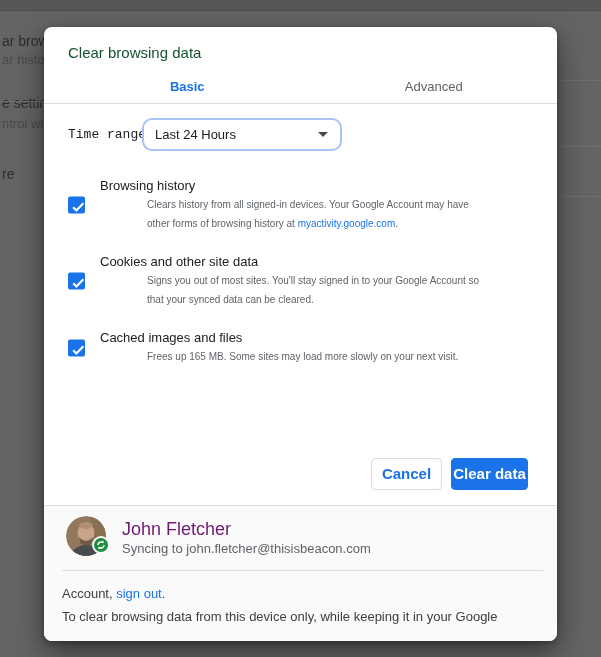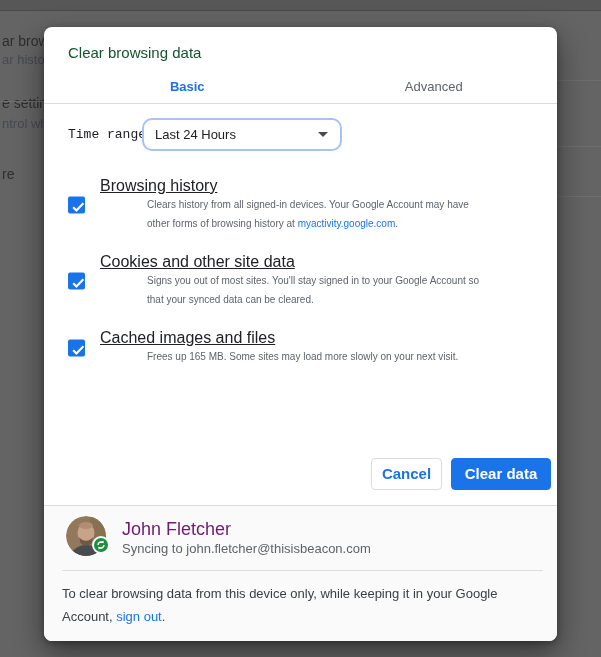--- a/index.html
+++ b/index.html
@@ -33,27 +33,27 @@
   .select{position:absolute;left:98px;top:0;width:200px;height:33px;border:2px solid #a6c3f4;border-radius:10px;background:#fff;cursor:pointer;}
   .select .val{position:absolute;left:11px;top:0;height:29px;line-height:29px;font-size:13px;color:#202124;}
   .caret{position:absolute;right:12px;top:12px;width:0;height:0;border-left:5px solid transparent;border-right:5px solid transparent;border-top:5px solid #474b4f;}
 
   .opt{position:absolute;left:24px;width:465px;padding-left:32px;}
   .opt1{top:149px;height:58px}.opt2{top:225px;height:58px}.opt3{top:301px;height:39px}
   .cb{position:absolute;left:0;top:50%;transform:translateY(-50%);width:17px;height:17px;border-radius:2px;background:#fff;border:2px solid #5f6368;cursor:pointer;}
   .cb.checked{background:var(--checkbox,#1a73e8);border-color:var(--checkbox,#1a73e8);}
   .cb svg{position:absolute;left:0;top:0;display:none;}
   .cb.checked svg{display:block;}
-  .opt-label{font-size:16px;line-height:19px;color:#202124;text-decoration:underline;}
+  .opt-label{font-size:13px;line-height:19px;color:#202124;}
   .opt-desc{font-size:10px;line-height:19px;color:#5f6368;white-space:nowrap;margin-left:47px;}
   a.lnk{color:var(--link,#1a73e8);text-decoration:none;cursor:pointer;}
 
   .btn{position:absolute;top:431px;height:32px;border-radius:4px;font-size:15px;font-weight:600;text-align:center;line-height:30px;cursor:pointer;}
   .btn-cancel{left:327px;width:71px;background:#fff;border:1px solid #dadce0;color:var(--accent,#1a73e8);}
-  .btn-confirm{left:407px;width:100px;background:var(--accent,#1a73e8);border:1px solid var(--accent,#1a73e8);color:#fff;}
+  .btn-confirm{left:407px;width:77px;background:var(--accent,#1a73e8);border:1px solid var(--accent,#1a73e8);color:#fff;}
 
   .footer{position:absolute;left:0;top:478px;width:513px;height:136px;background:#fafafa;border-top:1px solid #dadce0;}
   .avatar{position:absolute;left:22px;top:10px;width:40px;height:40px;border-radius:50%;overflow:hidden;}
   .badge{position:absolute;left:48px;top:30px;width:18px;height:18px;border-radius:50%;background:var(--badge,#1e8e3e);border:2px solid #fafafa;}
   .p-name{position:absolute;left:78px;top:13px;font-size:18px;line-height:20px;color:#701a75;}
   .p-sync{position:absolute;left:78px;top:33px;font-size:13px;line-height:20px;color:#5f6368;}
   .inner-div{position:absolute;left:18px;right:14px;top:64px;height:1px;background:#dadce0;}
   .f-text{position:absolute;left:18px;top:76px;font-size:13px;line-height:23px;color:#3c4043;white-space:nowrap;}
 </style>
 </head>
@@ -149,19 +149,19 @@
             <path d="M10 7a3 3 0 0 1-5 2.2"></path>
           </g>
           <path d="M9.4 2.4l0.3 2.8-2.6-1z" fill="#fff"></path>
           <path d="M4.6 11.6l-0.3-2.8 2.6 1z" fill="#fff"></path>
         </svg>
       </div>
       <div class="p-name">John Fletcher</div>
       <div class="p-sync">Syncing to john.fletcher@thisisbeacon.com</div>
       <div class="inner-div"></div>
       <div class="f-text">
+        <div><span>Account, </span><a class="lnk">sign out</a><span>.</span></div>
         <div>To clear browsing data from this device only, while keeping it in your Google</div>
-        <div><span>Account, </span><a class="lnk">sign out</a><span>.</span></div>
       </div>
     </div>
 
   </div>
 </div>
 
 </body></html>

